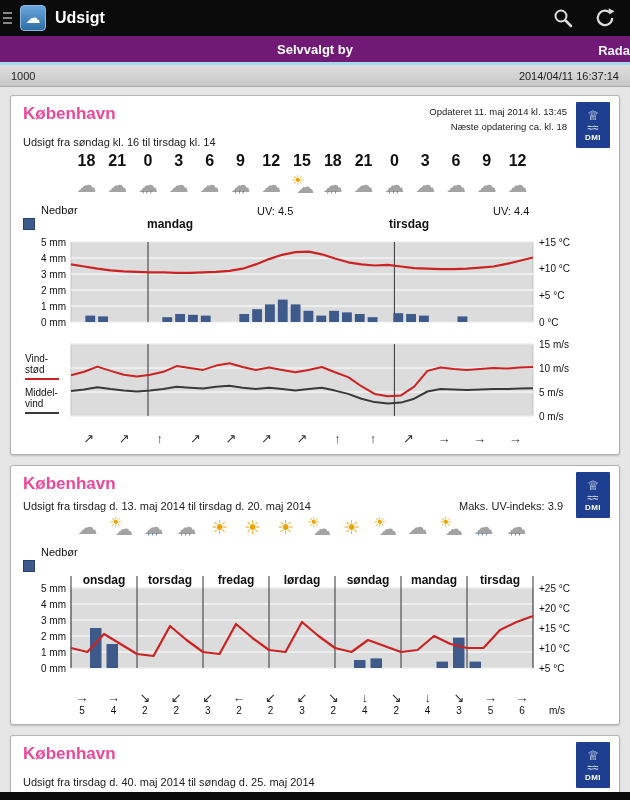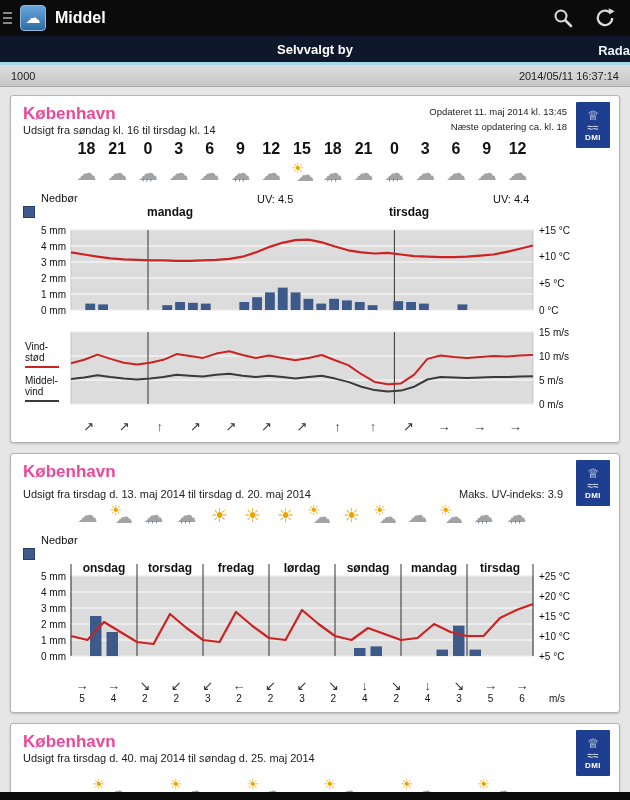--- a/index.html
+++ b/index.html
@@ -9,32 +9,32 @@
 
 .topbar{height:36px;background:#0b0b0b;display:flex;align-items:center;flex:0 0 auto;padding-right:4px}
 .menu-handle{width:15px;height:30px;display:flex;flex-direction:column;justify-content:center;gap:3px;padding-left:3px;cursor:pointer}
 .menu-handle b{display:block;width:9px;height:2px;background:#888}
 .app-icon{width:26px;height:26px;border-radius:4px;margin:0 9px 0 5px;background:linear-gradient(#6aa6dd,#2e6da4);border:1px solid #8cb8e2;color:#fff;font-size:15px;line-height:23px;text-align:center;flex:0 0 auto}
 .app-title{color:#fff;font-size:16px;font-weight:bold}
 .tb-spacer{flex:1}
 .icon-btn{width:42px;height:36px;display:flex;align-items:center;justify-content:center;cursor:pointer}
 
 
-.tabbar{height:29px;background:#0f172a;border-bottom:3px solid #a6d8ea;position:relative;flex:0 0 auto;display:flex;align-items:center;justify-content:center}
+.tabbar{height:29px;background:#701a75;border-bottom:3px solid #a6d8ea;position:relative;flex:0 0 auto;display:flex;align-items:center;justify-content:center}
 .tab{color:#fff;font-size:13px;font-weight:bold;cursor:pointer}
 .tab-right{position:absolute;right:-5px;top:0;height:29px;display:flex;align-items:center;color:#eaf3fa}
 
 
 .statusrow{height:22px;background:linear-gradient(#dedede,#c7c7c7);border-bottom:1px solid #a8a8a8;display:flex;align-items:center;justify-content:space-between;padding:10px 11px;font-size:11px;color:#222;flex:0 0 auto}
 
 
 .content{flex:1;overflow:hidden;padding:8px 10px 0 10px}
 .card{background:#fff;border:1px solid #b3b3b3;border-radius:3px;box-shadow:0 1px 2px rgba(0,0,0,.18);padding:8px 10px;margin-bottom:10px;position:relative}
 .city{font-size:17px;font-weight:bold;color:#ec4899;margin:0 0 0 2px}
-.subtitle{font-size:11px;color:#222;margin:0 0 4px 2px;display:block}
+.subtitle{font-size:11px;color:#222;margin:12px 0 4px 2px;display:block}
 .card-upd{position:absolute;top:9px;right:52px;text-align:right;font-size:9.5px;color:#222;line-height:1.55}
 .dmi{position:absolute;top:6px;right:9px;width:34px;height:46px;background:#1e3f8f;color:#fff;display:flex;flex-direction:column;align-items:center;justify-content:center;line-height:1;border-radius:1px}
 .dmi .crown{font-size:13px}
 .dmi .wave{font-size:10px;margin:1px 0}
 .dmi .dtxt{font-size:8px;font-weight:bold;letter-spacing:.5px}
 
 
 .hours-row{margin:4px 0 0 50px;width:462px;display:flex}
 .hours-row span{flex:1;text-align:center;font-weight:bold;font-size:16px;color:#111}
 .icons-row{margin:2px 0 0 50px;width:462px;display:flex;height:30px}
@@ -78,21 +78,21 @@
 
 <div class="screen">
 
   <header class="topbar">
     <div class="menu-handle">
         <b></b>
         <b></b>
         <b></b>
       </div>
     <div class="app-icon">☁</div>
-    <div class="app-title">Middel</div>
+    <div class="app-title">Udsigt</div>
     <div class="tb-spacer"></div>
     <div class="icon-btn">
       <svg width="22" height="22" viewBox="0 0 22 22">
           <circle cx="9" cy="9" r="5.5" fill="none" stroke="#dcdcdc" stroke-width="2"></circle>
           <line x1="13.5" y1="13.5" x2="19" y2="19" stroke="#dcdcdc" stroke-width="2.5" stroke-linecap="round"></line>
         </svg>
     </div>
     <div class="icon-btn">
       <svg width="22" height="22" viewBox="0 0 22 22">
           <path d="M18.2 11 a7.2 7.2 0 1 1 -2.4 -5.5" fill="none" stroke="#dcdcdc" stroke-width="2.2"></path>
@@ -101,21 +101,21 @@
     </div>
   </header>
 
   <nav class="tabbar">
     <div class="tab">Selvvalgt by</div>
     <div class="tab tab-right">Radar</div>
   </nav>
 
   <div class="statusrow">
     <span>1000</span>
-    <span>2014/05/11 16:37:14</span>
+    <span>2014/04/11 16:37:14</span>
   </div>
 
   <main class="content">
 
     <section class="card">
       <div class="dmi">
         <span class="crown">♕</span>
         <span class="wave">≈≈</span>
         <span class="dtxt">DMI</span>
       </div>

